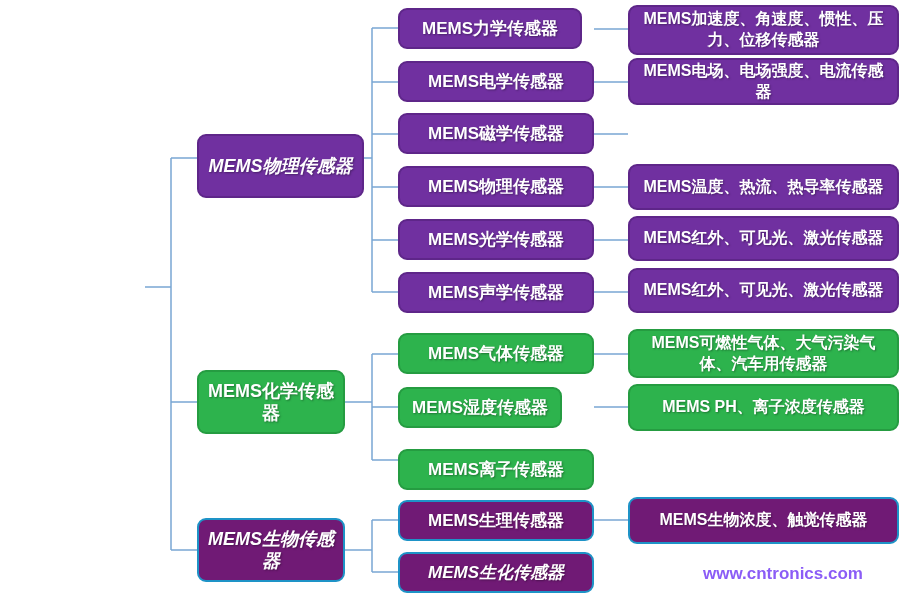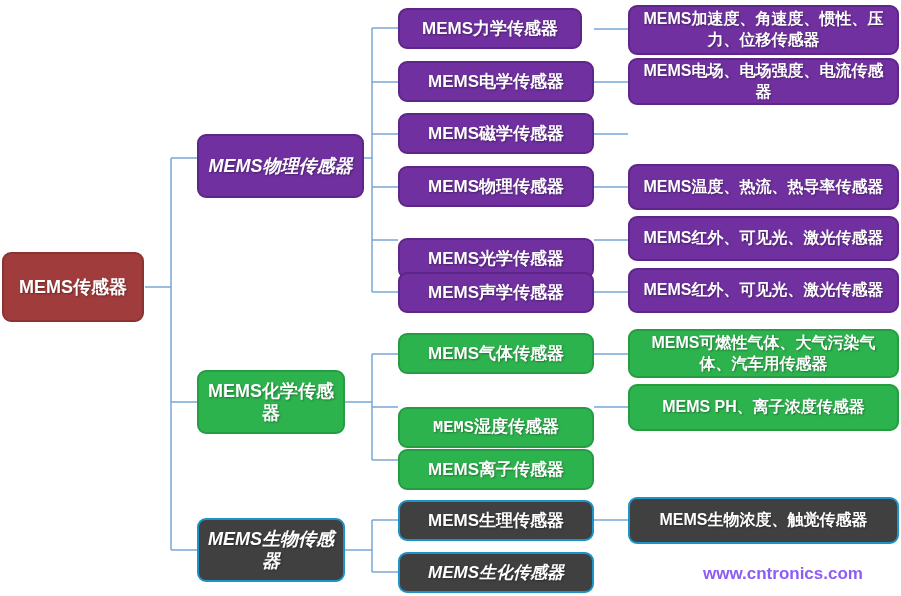--- a/index.html
+++ b/index.html
@@ -10,21 +10,21 @@
   .connectors{position:absolute;left:0;top:0;width:901px;height:596px;}
   .node{
     position:absolute;box-sizing:border-box;
     display:flex;align-items:center;justify-content:center;text-align:center;
     color:#ffffff;font-weight:bold;border-radius:9px;padding:2px 7px;
     line-height:1.25;text-shadow:1px 1px 2px rgba(0,0,0,0.35);
   }
   .root{background:#a13c3c;border:2px solid #8b3232;font-size:18px;}
   .purple{background:#7030a0;border:2px solid #5e2689;}
   .green{background:#2db34d;border:2px solid #259c41;}
-  .blue{background:#404040;border:2px solid #1e93c7;}
+  .blue{background:#701a75;border:2px solid #1e93c7;}
   .group{font-size:18px;}
   .child{font-size:17px;}
   .detail{font-size:16px;line-height:1.3;padding:2px 8px;}
   .watermark{
     position:absolute;left:703px;top:564px;color:#8b5cf6;
     font-size:17px;font-weight:bold;text-shadow:none;
   }
 </style>
 </head>
 <body>
@@ -32,35 +32,34 @@
 <div class="canvas">
 
   <svg class="connectors" viewBox="0 0 901 596" xmlns="http://www.w3.org/2000/svg">
     <path d="M145 287 H171 M171 158 V550 M171 158 H197 M171 402 H197 M171 550 H197" fill="none" stroke="#7aa7d4" stroke-width="1.5"></path>
     <path d="M345 158 H372 M372 28 V292 M372 28 H398 M372 82 H398 M372 134 H398 M372 187 H398 M372 240 H398 M372 292 H398" fill="none" stroke="#7aa7d4" stroke-width="1.5"></path>
     <path d="M345 402 H372 M372 354 V460 M372 354 H398 M372 407 H398 M372 460 H398" fill="none" stroke="#7aa7d4" stroke-width="1.5"></path>
     <path d="M345 550 H372 M372 520 V572 M372 520 H398 M372 572 H398" fill="none" stroke="#7aa7d4" stroke-width="1.5"></path>
     <path d="M594 29 H628 M594 82 H628 M594 134 H628 M594 187 H628 M594 240 H628 M594 292 H628 M594 354 H628 M594 407 H628 M594 520 H628" fill="none" stroke="#7aa7d4" stroke-width="1.5"></path>
   </svg>
 
-  <div class="node root" style="left:2px;top:252px;width:142px;height:70px;">MEMS传感器</div>
 
   <div class="node purple group" style="left:197px;top:134px;width:167px;height:64px;font-style:italic;">MEMS物理传感器</div>
   <div class="node green group" style="left:197px;top:370px;width:148px;height:64px;">MEMS化学传感器</div>
   <div class="node blue group" style="left:197px;top:518px;width:148px;height:64px;font-style:italic;">MEMS生物传感器</div>
 
   <div class="node purple child" style="left:398px;top:8px;width:184px;height:41px;">MEMS力学传感器</div>
   <div class="node purple child" style="left:398px;top:61px;width:196px;height:41px;">MEMS电学传感器</div>
   <div class="node purple child" style="left:398px;top:113px;width:196px;height:41px;">MEMS磁学传感器</div>
   <div class="node purple child" style="left:398px;top:166px;width:196px;height:41px;">MEMS物理传感器</div>
-  <div class="node purple child" style="left:398px;top:219px;width:196px;height:41px;margin-top:19px;">MEMS光学传感器</div>
+  <div class="node purple child" style="left:398px;top:219px;width:196px;height:41px;">MEMS光学传感器</div>
   <div class="node purple child" style="left:398px;top:272px;width:196px;height:41px;">MEMS声学传感器</div>
 
   <div class="node green child" style="left:398px;top:333px;width:196px;height:41px;">MEMS气体传感器</div>
-  <div class="node green child" style="left:398px;top:407px;width:196px;height:41px;font-family:Liberation Mono, monospace;">MEMS湿度传感器</div>
+  <div class="node green child" style="left:398px;top:387px;width:164px;height:41px;">MEMS湿度传感器</div>
   <div class="node green child" style="left:398px;top:440px;width:196px;height:41px;margin-top:9px;">MEMS离子传感器</div>
 
   <div class="node blue child" style="left:398px;top:500px;width:196px;height:41px;">MEMS生理传感器</div>
   <div class="node blue child" style="left:398px;top:552px;width:196px;height:41px;font-style:italic;">MEMS生化传感器</div>
 
   <div class="node purple detail" style="left:628px;top:5px;width:271px;height:50px;">MEMS加速度、角速度、惯性、压力、位移传感器</div>
   <div class="node purple detail" style="left:628px;top:58px;width:271px;height:47px;">MEMS电场、电场强度、电流传感器</div>
   <div class="node purple detail" style="left:628px;top:164px;width:271px;height:46px;">MEMS温度、热流、热导率传感器</div>
   <div class="node purple detail" style="left:628px;top:216px;width:271px;height:45px;">MEMS红外、可见光、激光传感器</div>
   <div class="node purple detail" style="left:628px;top:268px;width:271px;height:45px;">MEMS红外、可见光、激光传感器</div>

